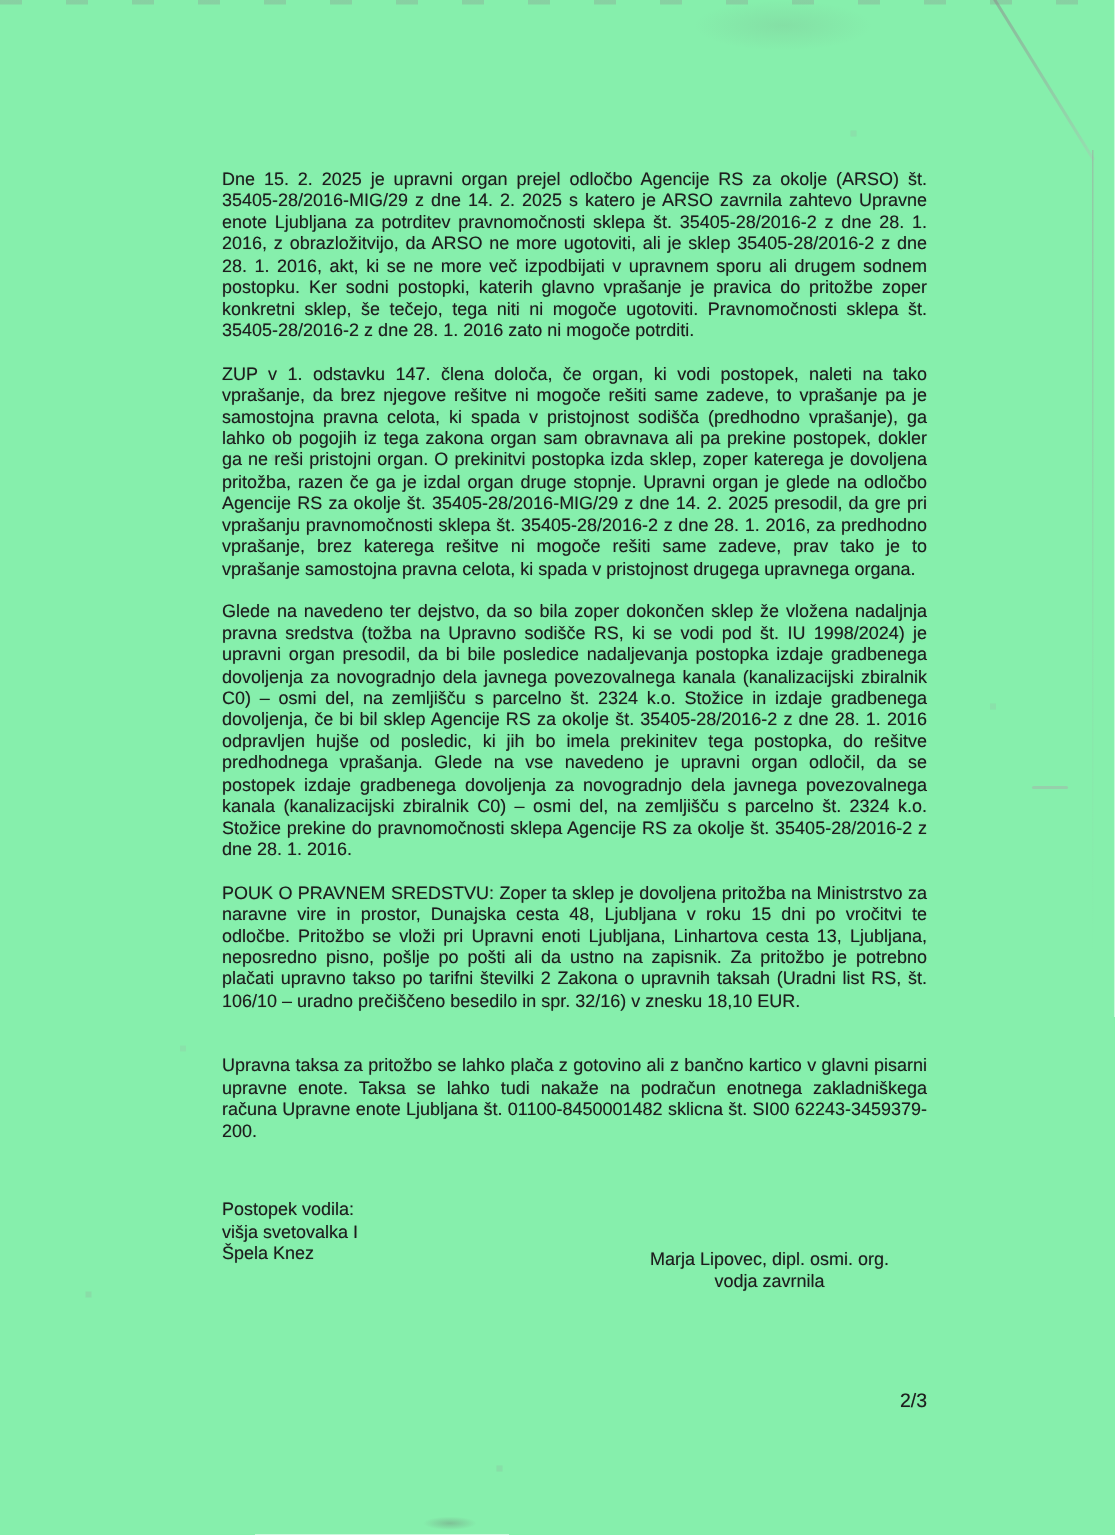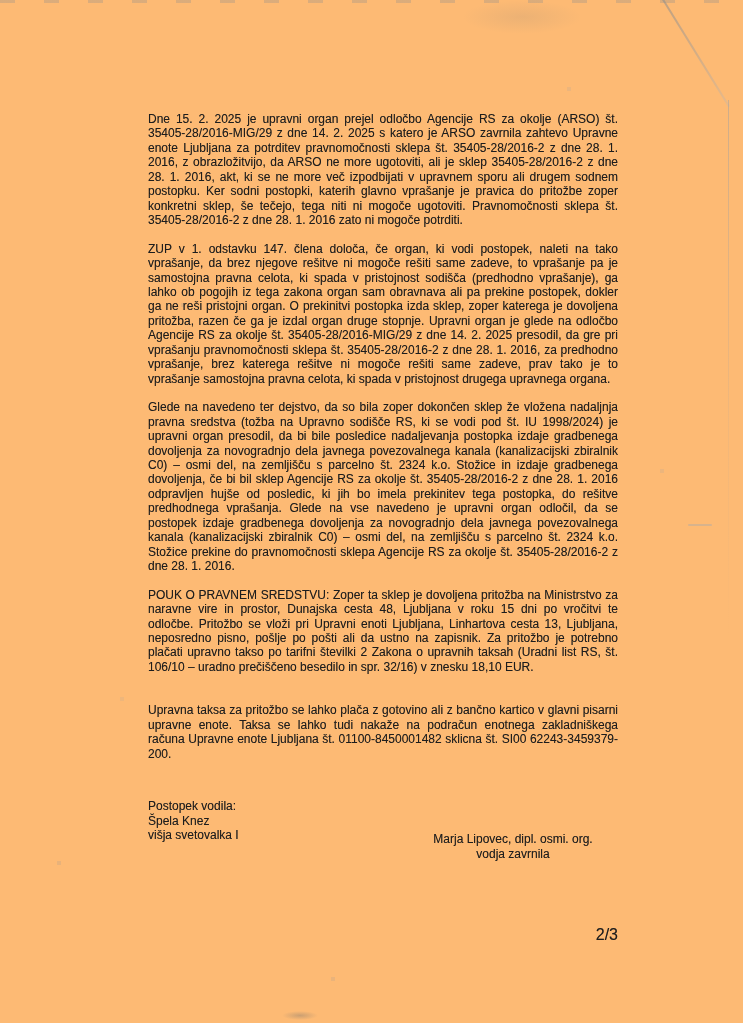--- a/index.html
+++ b/index.html
@@ -4,21 +4,21 @@
 <style>
   html, body {
     margin: 0;
     padding: 0;
     background: #ffffff;
   }
   .sheet {
     position: relative;
     width: 743px;
     height: 1023px;
-    background: #fdba74;
+    background: #86efac;
     overflow: hidden;
     font-family: "Liberation Sans", sans-serif;
   }
   
   .top-edge-marks {
     position: absolute; top: 0; left: 0; width: 100%; height: 3px;
     background: repeating-linear-gradient(90deg,
       rgba(140,140,140,0.30) 0px, rgba(140,140,140,0.30) 15px,
       rgba(255,255,255,0) 15px, rgba(255,255,255,0) 44px);
   }
@@ -84,21 +84,21 @@
     top: 33px;
     width: 210px;
     text-align: center;
   }
   .page-number {
     position: absolute;
     top: 926px;
     left: 148px;
     width: 470px;
     text-align: right;
-    font-size: 16px;
+    font-size: 13px;
     color: #1d1d1d;
     text-shadow: 0 0 0.5px rgba(30,30,30,0.45);
   }
 </style>
 </head>
 <body>
 
 <div class="sheet">
 
   <div class="top-edge-marks"></div>
@@ -117,22 +117,22 @@
 
     <p class="p-conclusion">Glede na navedeno ter dejstvo, da so bila zoper dokončen sklep že vložena nadaljnja pravna sredstva (tožba na Upravno sodišče RS, ki se vodi pod št. IU 1998/2024) je upravni organ presodil, da bi bile posledice nadaljevanja postopka izdaje gradbenega dovoljenja za novogradnjo dela javnega povezovalnega kanala (kanalizacijski zbiralnik C0) – osmi del, na zemljišču s parcelno št. 2324 k.o. Stožice in izdaje gradbenega dovoljenja, če bi bil sklep Agencije RS za okolje št. 35405-28/2016-2 z dne 28. 1. 2016 odpravljen hujše od posledic, ki jih bo imela prekinitev tega postopka, do rešitve predhodnega vprašanja. Glede na vse navedeno je upravni organ odločil, da se postopek izdaje gradbenega dovoljenja za novogradnjo dela javnega povezovalnega kanala (kanalizacijski zbiralnik C0) – osmi del, na zemljišču s parcelno št. 2324 k.o. Stožice prekine do pravnomočnosti sklepa Agencije RS za okolje št. 35405-28/2016-2 z dne 28. 1. 2016.</p>
 
     <p class="p-legal"><strong class="legal-label">POUK O PRAVNEM SREDSTVU:</strong> <span>Zoper ta sklep je dovoljena pritožba na Ministrstvo za naravne vire in prostor, Dunajska cesta 48, Ljubljana v roku 15 dni po vročitvi te odločbe. Pritožbo se vloži pri Upravni enoti Ljubljana, Linhartova cesta 13, Ljubljana, neposredno pisno, pošlje po pošti ali da ustno na zapisnik. Za pritožbo je potrebno plačati upravno takso po tarifni številki 2 Zakona o upravnih taksah (Uradni list RS, št. 106/10 – uradno prečiščeno besedilo in spr. 32/16) v znesku 18,10 EUR.</span></p>
 
     <p class="p-fee">Upravna taksa za pritožbo se lahko plača z gotovino ali z bančno kartico v glavni pisarni upravne enote. Taksa se lahko tudi nakaže na podračun enotnega zakladniškega računa Upravne enote Ljubljana št. 01100-8450001482 sklicna št. SI00 62243-3459379-200.</p>
 
     <div class="signature-block">
       <div class="sig-left">
         <div>Postopek vodila:</div>
+        <div>višja svetovalka I</div>
         <div>Špela Knez</div>
-        <div>višja svetovalka I</div>
       </div>
       <div class="sig-right">
         <div>Marja Lipovec, dipl. osmi. org.</div>
         <div>vodja zavrnila</div>
       </div>
     </div>
 
   </div>
 
   <div class="page-number">2/3</div>

